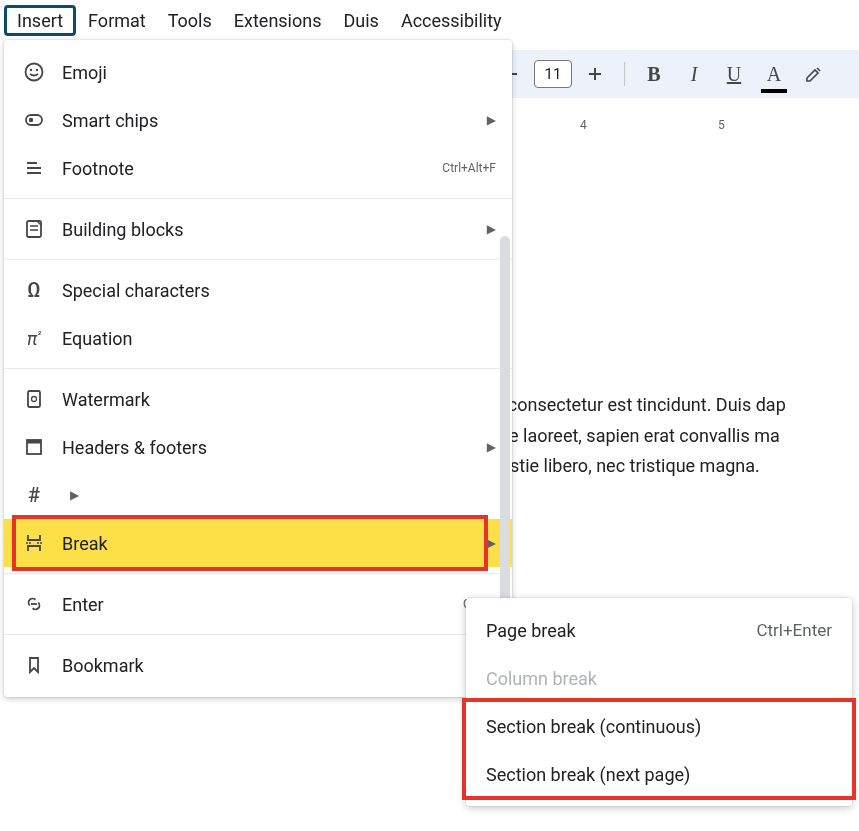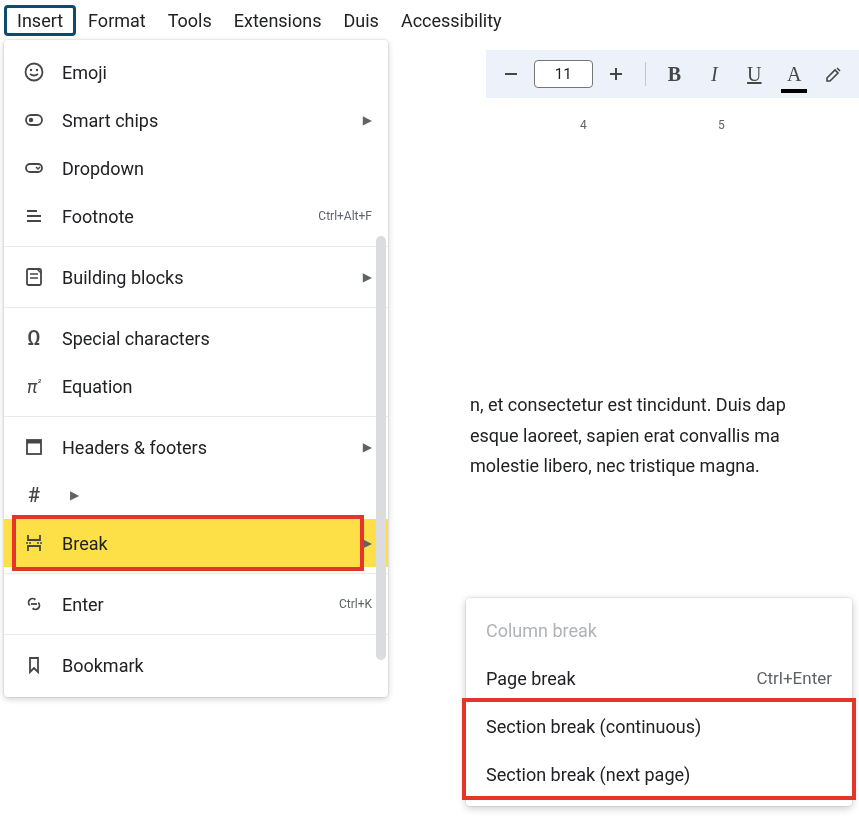--- a/index.html
+++ b/index.html
@@ -6,38 +6,38 @@
     body { background: #fff; width: 859px; height: 831px; overflow: hidden; position: relative; }
 
     
     .menubar { display: flex; align-items: center; height: 40px; padding-left: 4px; gap: 2px; }
     .menubar-item { padding: 6px 10px; font-size: 18px; color: #202124; border-radius: 4px; cursor: pointer; }
     .menubar-item.highlighted { border: 3px solid #0c4a6e; padding: 2px 10px; }
 
     
     .toolbar { position: absolute; top: 50px; left: 486px; right: 0; height: 48px; display: flex; align-items: center; gap: 6px; background: #edf2fa; border-radius: 0; padding: 0 8px; }
     .tool-btn { width: 34px; height: 34px; display: flex; align-items: center; justify-content: center; color: #444746; font-size: 20px; cursor: pointer; border-radius: 4px; }
-    .font-size-box { border: 1px solid #747775; border-radius: 4px; width: 59px; height: 28px; display: flex; align-items: center; justify-content: center; font-size: 15px; color: #202124; background: #fff; }
+    .font-size-box { border: 1px solid #747775; border-radius: 4px; width: 38px; height: 28px; display: flex; align-items: center; justify-content: center; font-size: 15px; color: #202124; background: #fff; }
     .bold { font-weight: 700; font-family: Georgia, serif; }
     .italic { font-style: italic; font-family: Georgia, serif; }
     .underline { text-decoration: underline; font-family: Georgia, serif; }
     .textcolor { position: relative; font-family: Georgia, serif; }
     .textcolor-bar { position: absolute; bottom: -2px; left: 4px; right: 4px; height: 4px; background: #000; }
 
     
     .ruler { position: absolute; top: 118px; left: 486px; right: 0; height: 18px; font-size: 12px; color: #5f6368; display: flex; }
     .ruler-num { position: absolute; top: 0; }
     .ruler-num.r4 { left: 94px; }
     .ruler-num.r5 { left: 232px; }
 
     
     .doc-text { position: absolute; top: 390px; left: 470px; right: 0; font-size: 18px; color: #202124; line-height: 1.7; font-family: Arial, sans-serif; }
 
     
-    .dropdown { position: absolute; top: 40px; left: 4px; width: 384px; background: #fff; border-radius: 4px; box-shadow: 0 2px 6px rgba(0,0,0,0.2), 0 0 0 1px rgba(0,0,0,0.05); padding: 8px 0; }
+    .dropdown { position: absolute; top: 40px; left: 4px; width: 508px; background: #fff; border-radius: 4px; box-shadow: 0 2px 6px rgba(0,0,0,0.2), 0 0 0 1px rgba(0,0,0,0.05); padding: 8px 0; }
     .menu-item { display: flex; align-items: center; height: 48px; padding: 0 16px 0 18px; cursor: pointer; position: relative; }
     .menu-item.hovered { background: #fde047; }
     .menu-item.disabled { color: #b0b3b6; cursor: default; }
     .menu-item.disabled .menu-icon svg { stroke: #b0b3b6; fill: #b0b3b6; }
     .menu-icon { width: 24px; height: 24px; margin-right: 16px; display: flex; align-items: center; justify-content: center; color: #444746; flex-shrink: 0; }
     .menu-label { font-size: 18px; color: #202124; flex: 1; }
     .menu-item.disabled .menu-label { color: #b0b3b6; }
     .menu-shortcut { font-size: 12px; color: #5f6368; }
     .menu-item.disabled .menu-shortcut { color: #c4c7c9; }
     .menu-arrow { color: #5f6368; font-size: 12px; margin-left: 8px; }
@@ -126,29 +126,20 @@
     <span class="menu-icon">
       <svg width="22" height="22" viewBox="0 0 22 22">
           <rect x="3" y="6" width="16" height="10" rx="5" fill="none" stroke="#444746" stroke-width="1.8"></rect>
           <circle cx="8" cy="11" r="2.2" fill="#444746"></circle>
         </svg>
     </span>
     <span class="menu-label">Smart chips</span>
     <span class="menu-arrow">▶</span>
   </div>
 
-  <div class="menu-item">
-    <span class="menu-icon">
-      <svg width="22" height="22" viewBox="0 0 22 22">
-          <rect x="3" y="7" width="16" height="8" rx="4" fill="none" stroke="#444746" stroke-width="1.8"></rect>
-          <path d="M13 10 L15 12 L17 10" fill="none" stroke="#444746" stroke-width="1.5"></path>
-        </svg>
-    </span>
-    <span class="menu-label">Dropdown</span>
-  </div>
 
   <div class="menu-item">
     <span class="menu-icon">
       <svg width="22" height="22" viewBox="0 0 22 22">
           <line x1="4" y1="6" x2="14" y2="6" stroke="#444746" stroke-width="2"></line>
           <line x1="4" y1="11" x2="18" y2="11" stroke="#444746" stroke-width="2"></line>
           <line x1="4" y1="16" x2="18" y2="16" stroke="#444746" stroke-width="2"></line>
         </svg>
     </span>
     <span class="menu-label">Footnote</span>
@@ -181,20 +172,29 @@
 
   <div class="menu-item">
     <span class="menu-icon">
       <span style="font-size:18px;color:#444746;font-style:italic;">π<sup style="font-size:10px;">²</sup></span>
     </span>
     <span class="menu-label">Equation</span>
   </div>
 
   <div class="separator"></div>
 
+  <div class="menu-item">
+    <span class="menu-icon">
+      <svg width="22" height="22" viewBox="0 0 22 22">
+          <rect x="5" y="3" width="12" height="16" rx="1.5" fill="none" stroke="#444746" stroke-width="1.8"></rect>
+          <circle cx="11" cy="11" r="2.5" fill="none" stroke="#444746" stroke-width="1.3"></circle>
+        </svg>
+    </span>
+    <span class="menu-label">Watermark</span>
+  </div>
 
   <div class="menu-item">
     <span class="menu-icon">
       <svg width="22" height="22" viewBox="0 0 22 22">
           <rect x="4" y="4" width="14" height="14" fill="none" stroke="#444746" stroke-width="1.8"></rect>
           <rect x="4" y="4" width="14" height="3.5" fill="#444746"></rect>
         </svg>
     </span>
     <span class="menu-label">Headers &amp; footers</span>
     <span class="menu-arrow">▶</span>
@@ -246,27 +246,27 @@
     </span>
     <span class="menu-label">Bookmark</span>
   </div>
 
   <div class="dd-scrollbar">
     <div class="dd-scrollbar-thumb"></div>
   </div>
 </div>
 
 <div class="submenu">
-  <div class="sub-item disabled">
-    <span class="sub-label">Column break</span>
-  </div>
   <div class="sub-item">
     <span class="sub-label">Page break</span>
     <span class="sub-shortcut">Ctrl+Enter</span>
   </div>
+  <div class="sub-item disabled">
+    <span class="sub-label">Column break</span>
+  </div>
   <div class="sub-item">
     <span class="sub-label">Section break (continuous)</span>
   </div>
   <div class="sub-item">
     <span class="sub-label">Section break (next page)</span>
   </div>
   <div class="red-box-submenu"></div>
 </div>
 
 </body></html>

